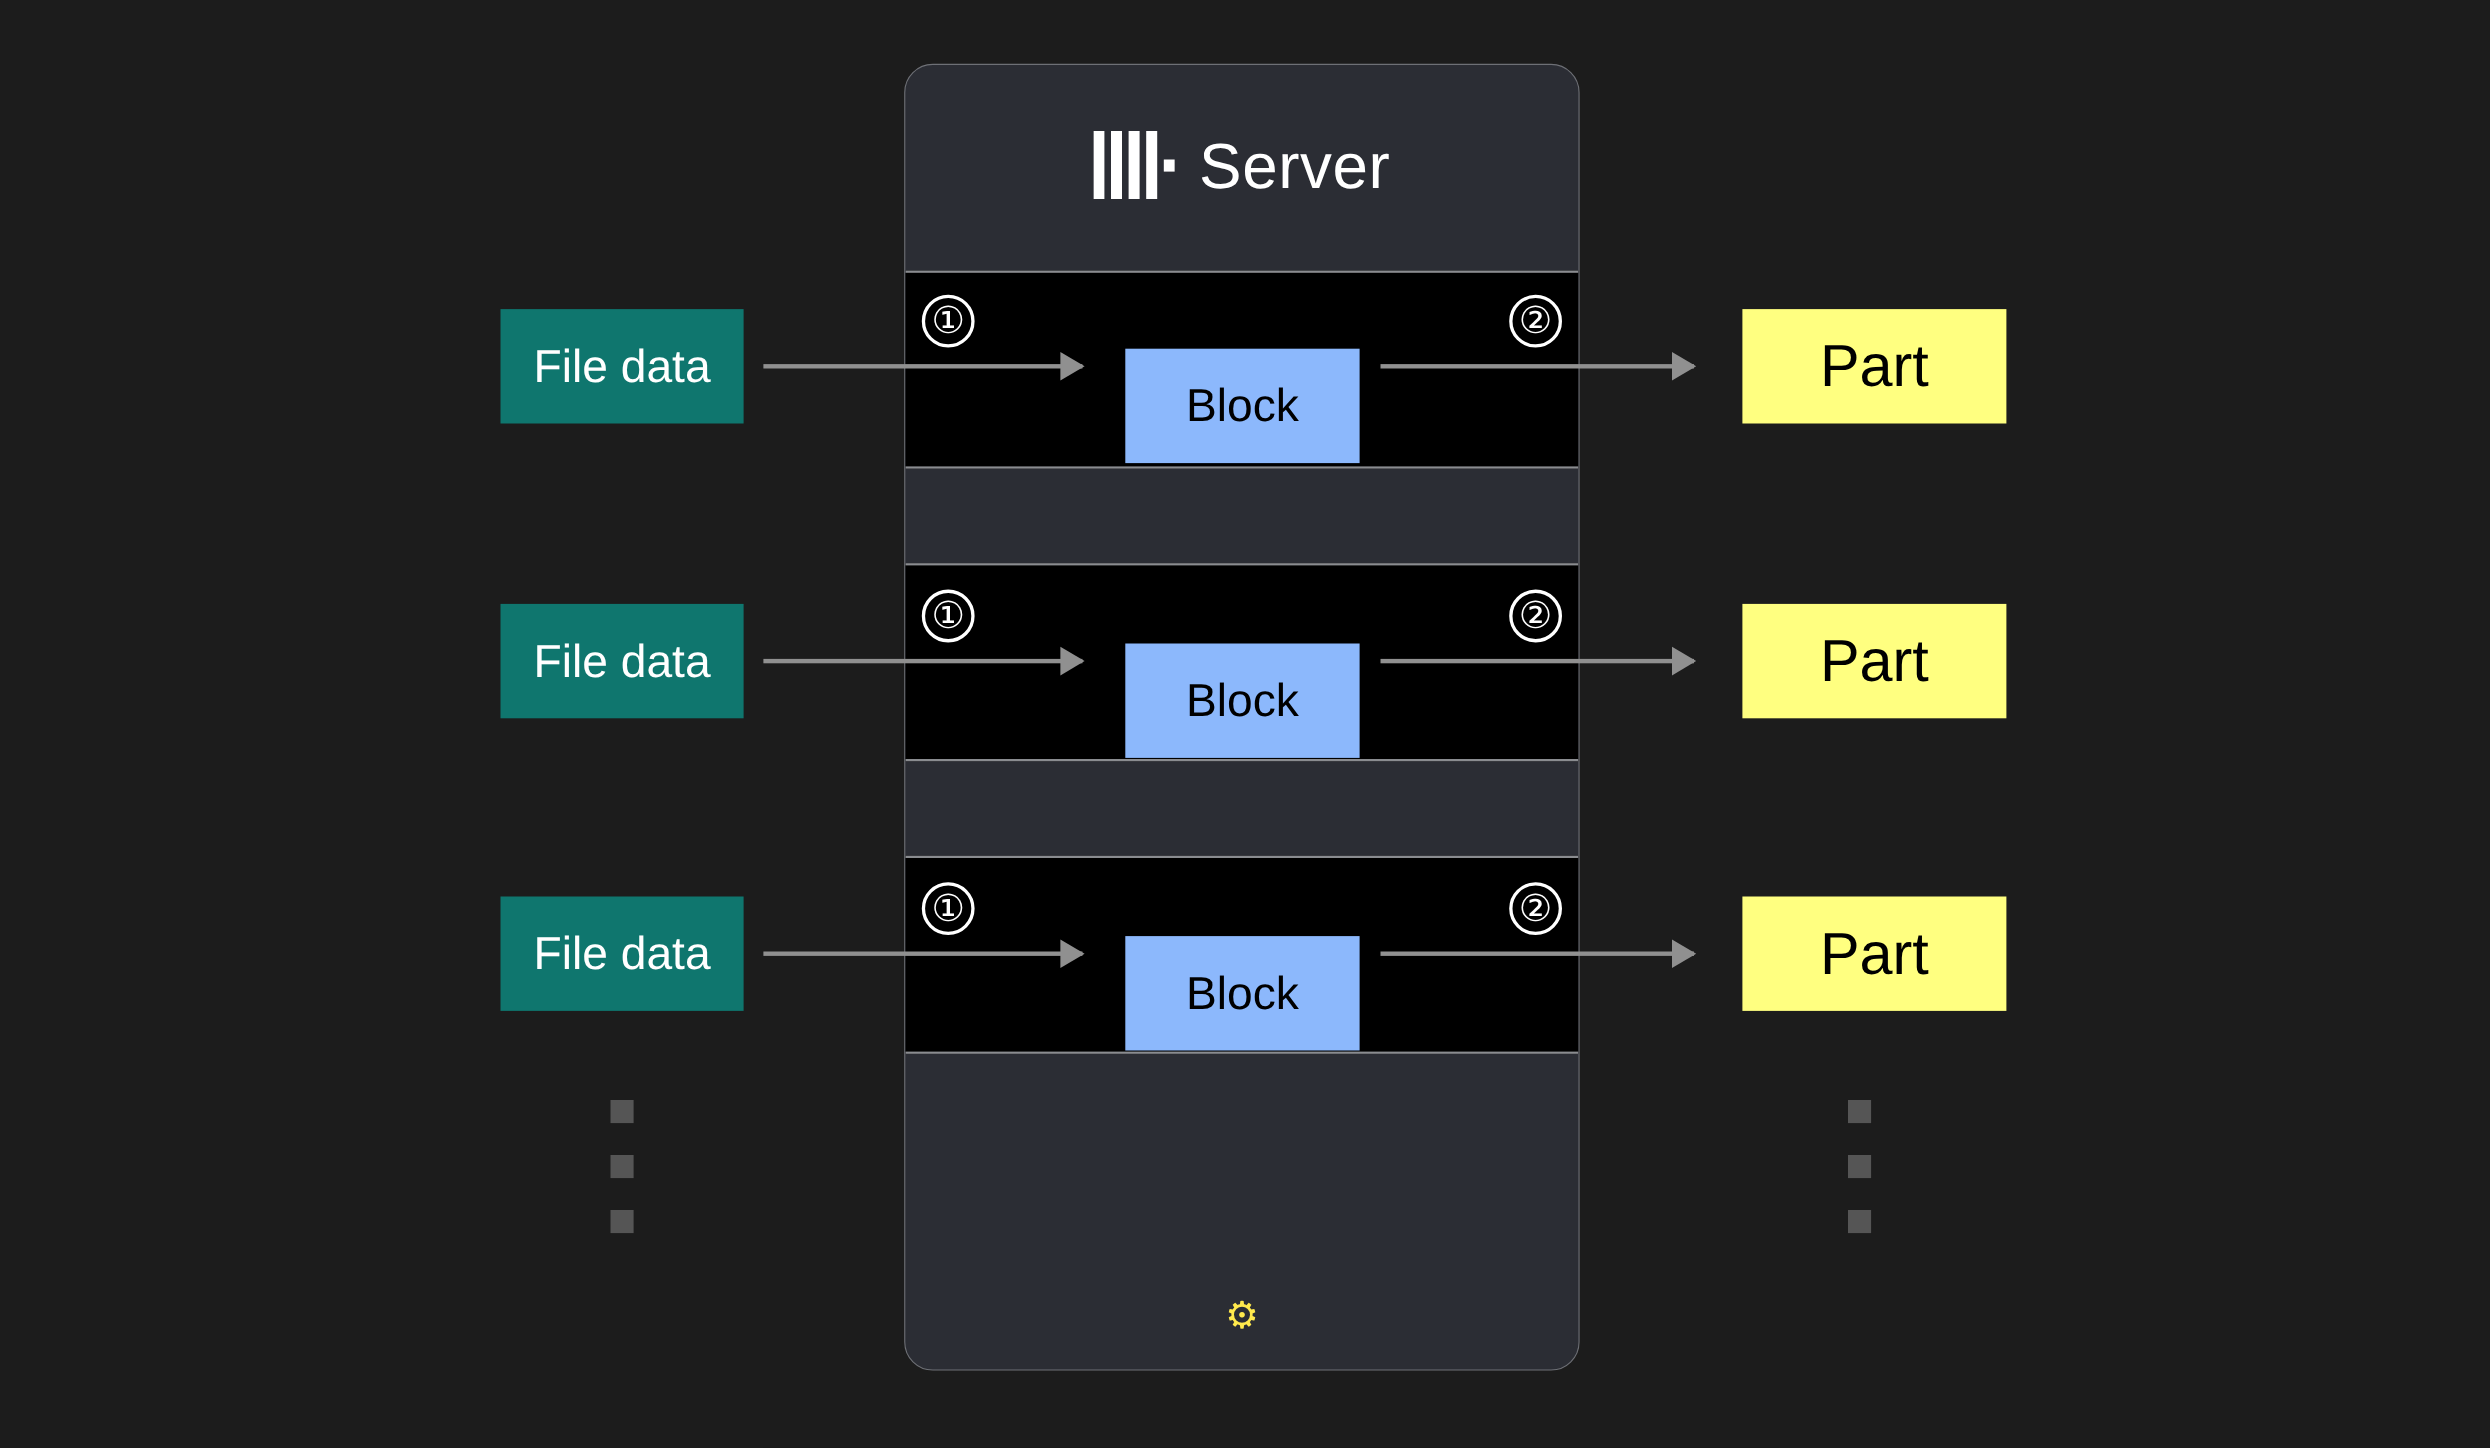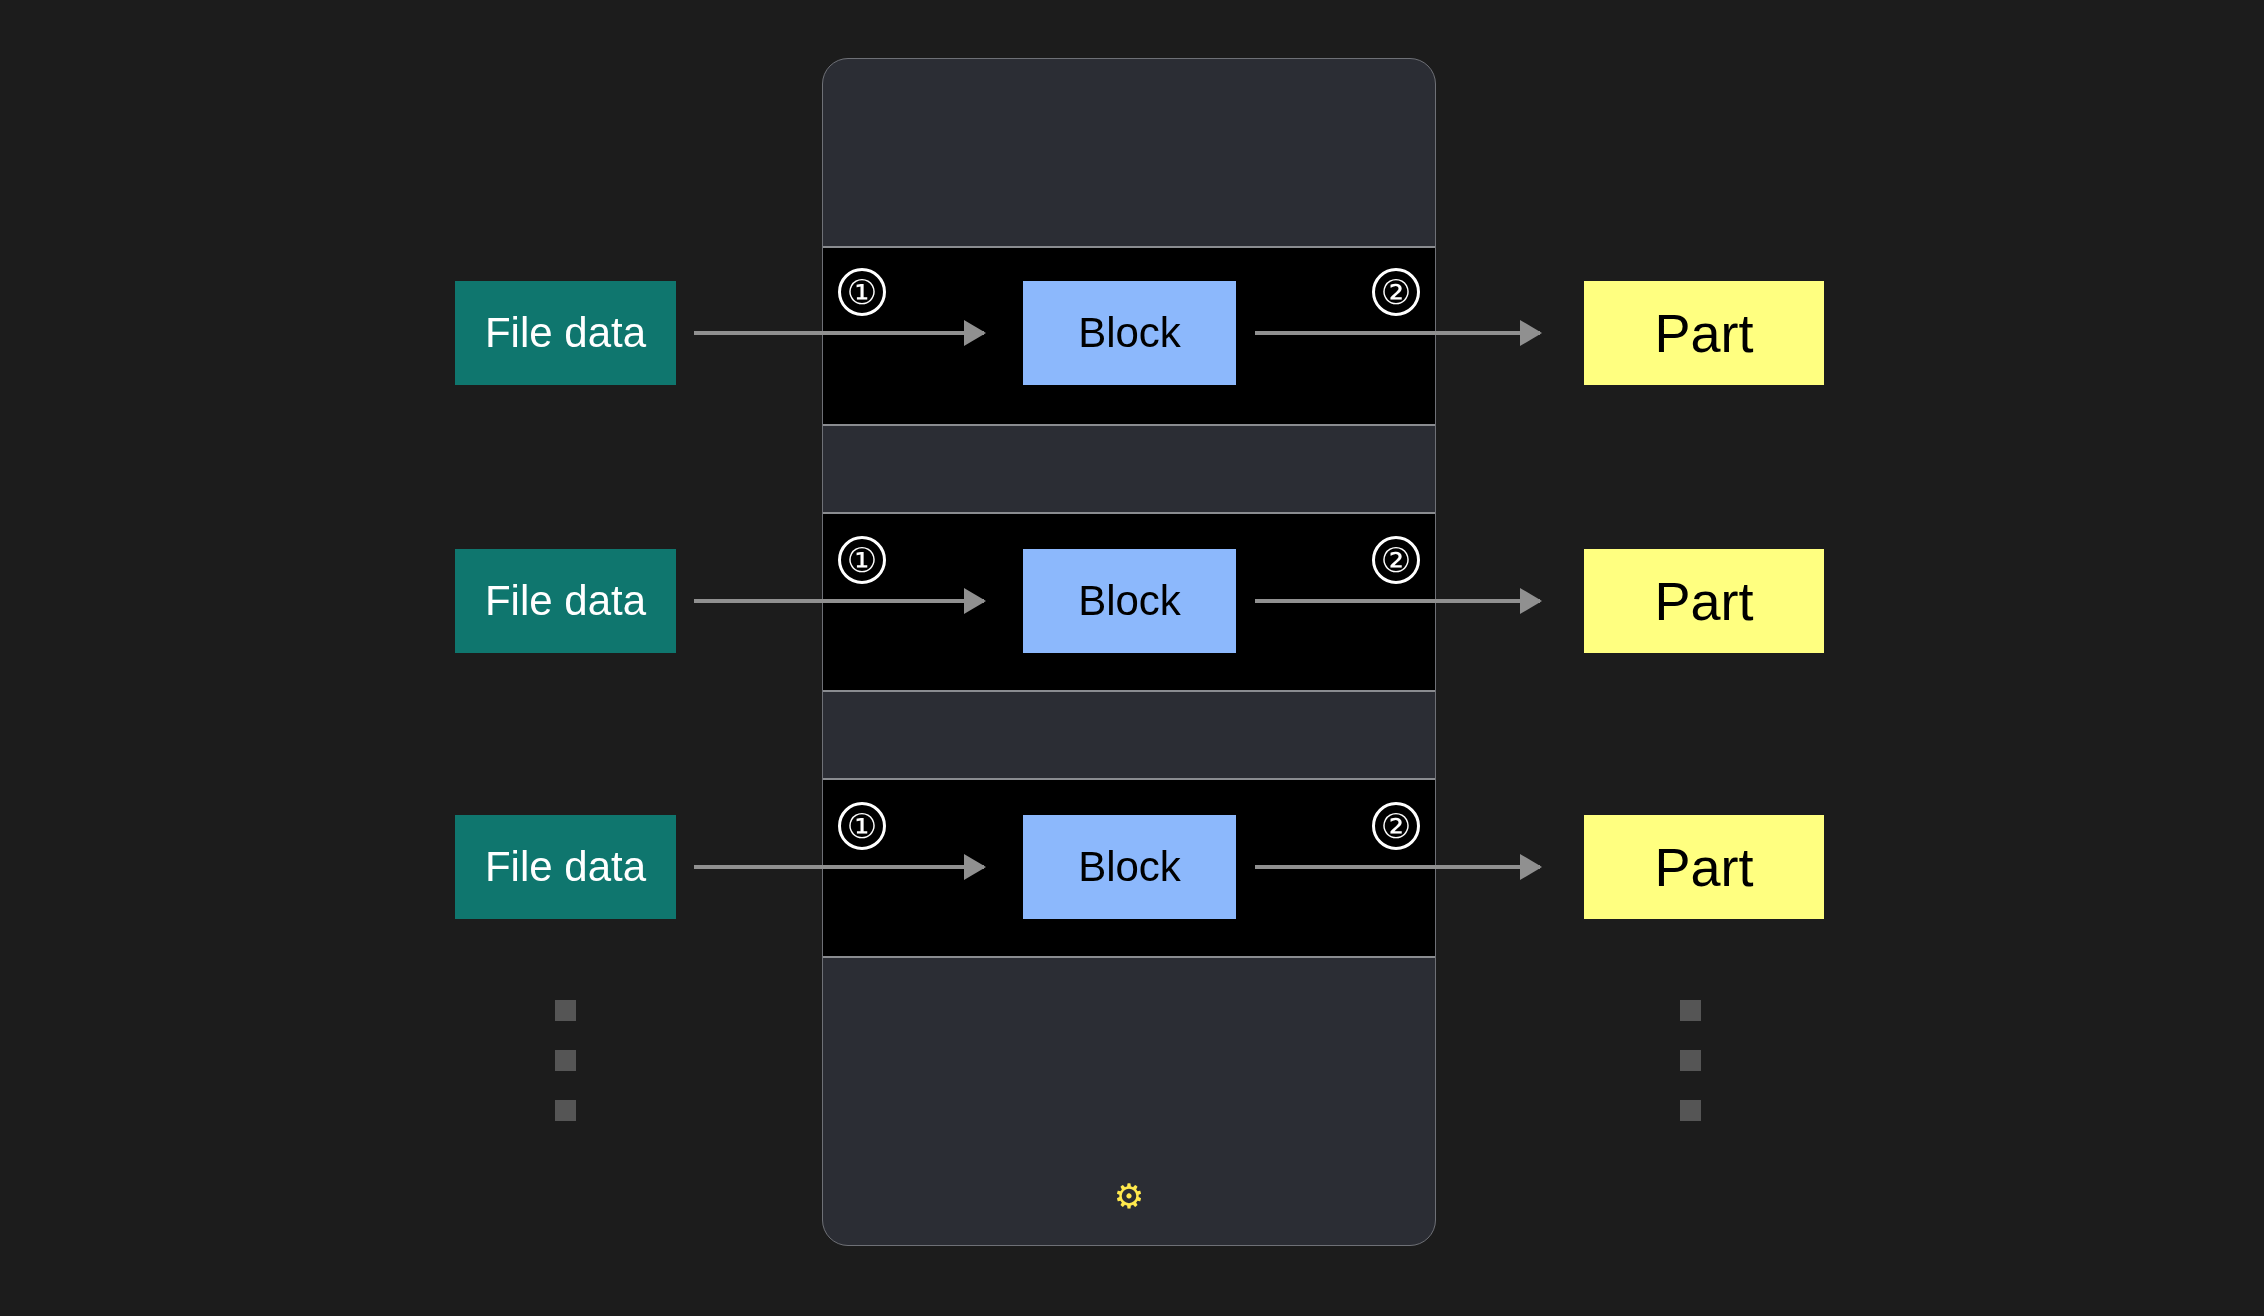--- a/index.html
+++ b/index.html
@@ -89,20 +89,21 @@
     font-size: 42px;
     left: 455px;
   }
   .box-block {
     width: 213px;
     height: 104px;
     background: #8cb8fc;
     color: #000000;
     font-size: 42px;
     left: 1023px;
+    margin-top: 36px;
   }
   .box-part {
     width: 240px;
     height: 104px;
     background: #ffff80;
     color: #000000;
     font-size: 54px;
     left: 1584px;
   }
   .row-y-1 { top: 281px; }
@@ -199,20 +200,32 @@
     white-space: nowrap;
   }
 </style>
 </head>
 <body>
 
 <div class="stage">
 
   <div class="server-card">
 
+    <div class="server-header">
+      <span class="ch-logo">
+        <svg width="74" height="62" viewBox="0 0 74 62" xmlns="http://www.w3.org/2000/svg">
+          <rect x="0" y="0" width="10" height="62" fill="#ffffff"></rect>
+          <rect x="16" y="0" width="10" height="62" fill="#ffffff"></rect>
+          <rect x="32" y="0" width="10" height="62" fill="#ffffff"></rect>
+          <rect x="48" y="0" width="10" height="62" fill="#ffffff"></rect>
+          <rect x="64" y="26" width="10" height="11" fill="#ffffff"></rect>
+        </svg>
+      </span>
+      <span class="server-title">Server</span>
+    </div>
 
     <div class="thread-band band-1"></div>
     <div class="thread-band band-2"></div>
     <div class="thread-band band-3"></div>
 
     <div class="setting-block">
       <span class="gear-icon">⚙</span>
     </div>
 
   </div>

